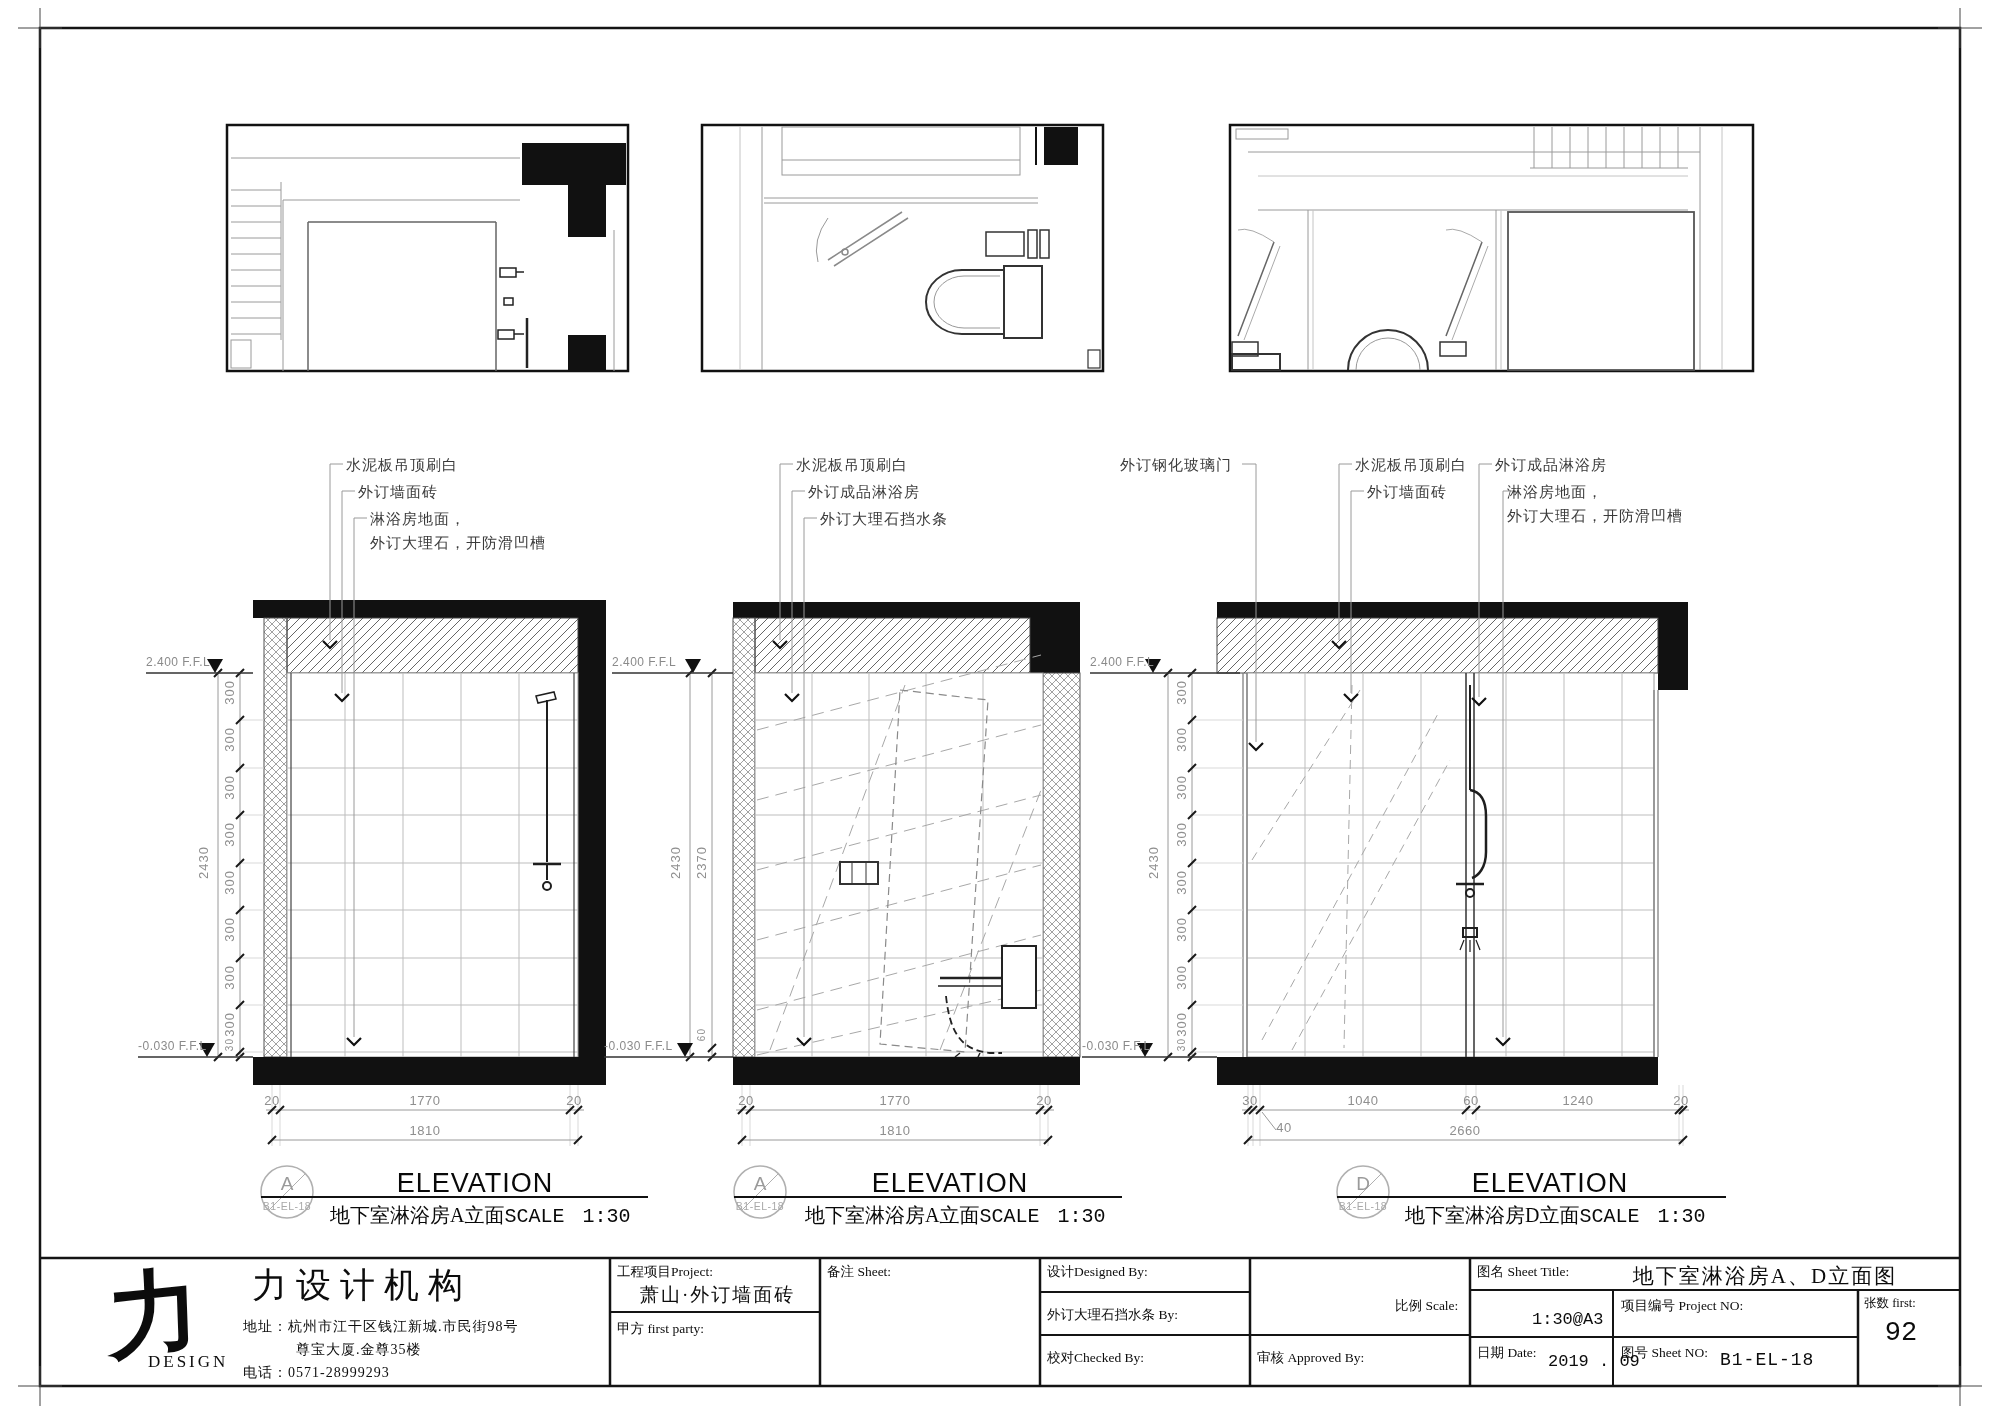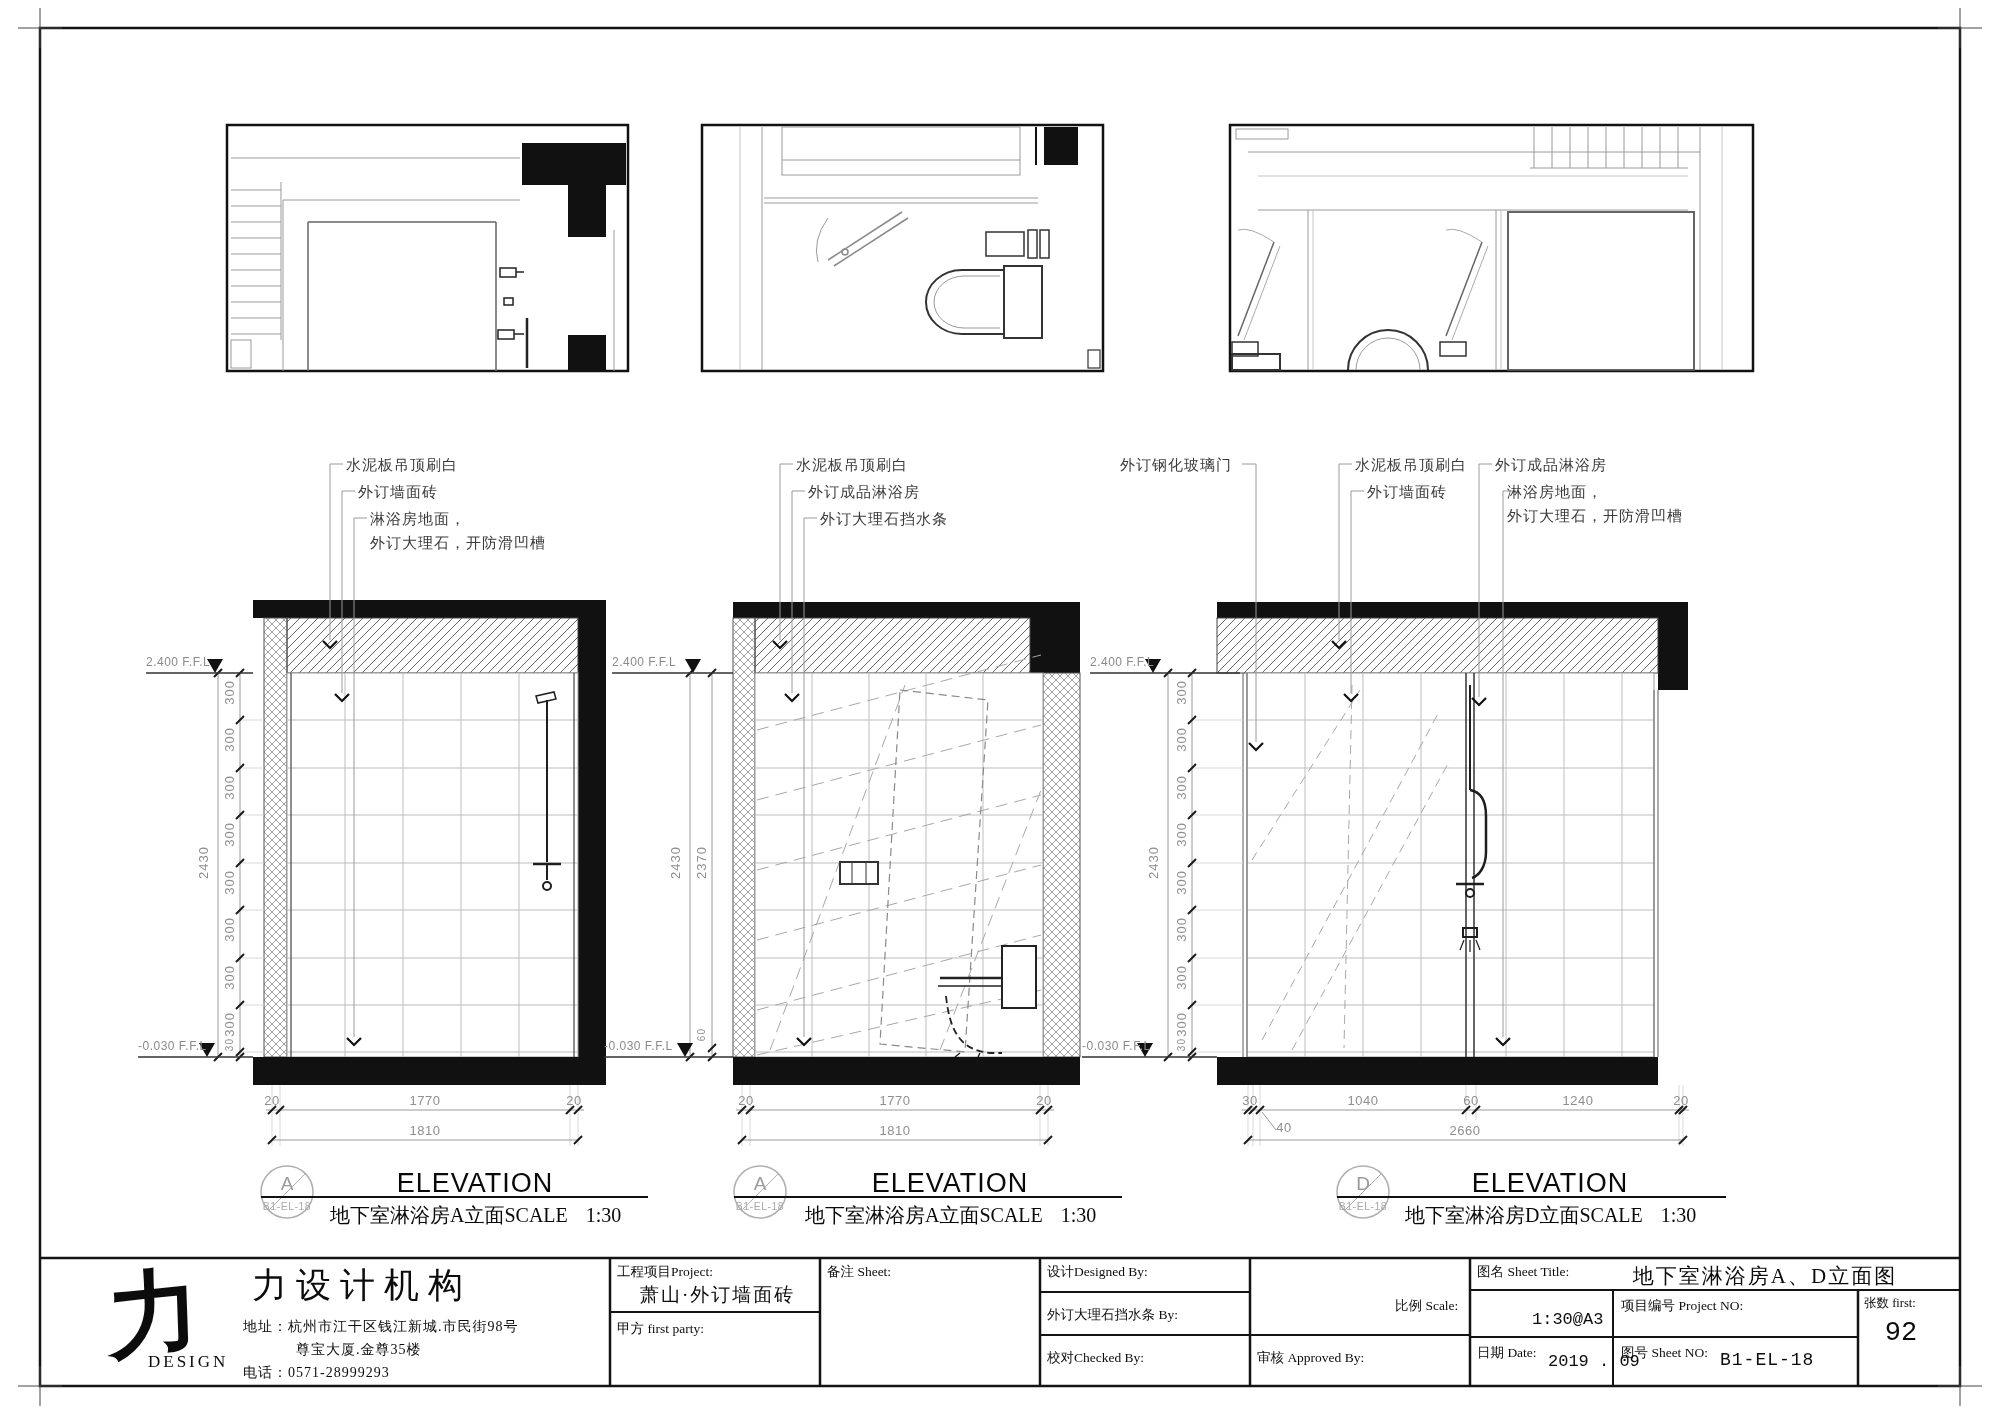--- a/index.html
+++ b/index.html
@@ -8,21 +8,21 @@
   #linework{position:absolute;left:0;top:0;}
   .t{position:absolute;white-space:nowrap;}
   .co{font-size:15px;color:#3a3a3a;letter-spacing:1px;}
   .ffl{font-family:"Liberation Sans",sans-serif;font-size:12px;color:#8a8a8a;letter-spacing:.5px;}
   .dimh{font-family:"Liberation Sans",sans-serif;font-size:13px;color:#8f8f8f;text-align:center;letter-spacing:.5px;}
   .dimv{font-family:"Liberation Sans",sans-serif;font-size:13px;color:#8f8f8f;letter-spacing:1px;
         writing-mode:vertical-rl;transform:rotate(180deg);}
   .dims{font-size:10px;}
   .etitle{font-family:"Liberation Sans",sans-serif;font-size:27px;color:#090909;letter-spacing:1px;text-align:center;}
   .esub{font-size:20px;color:#090909;}
-  .esub .en{font-family:Liberation Serif, serif;}
+  .esub .en{font-family:Liberation Mono, monospace;}
   .esub .gap{display:inline-block;width:18px;}
   .cletter{font-family:"Liberation Sans",sans-serif;font-size:19px;color:#9a9a9a;text-align:center;}
   .cref{font-family:"Liberation Sans",sans-serif;font-size:10.5px;color:#a8a8a8;text-align:center;letter-spacing:.5px;}
   .tbl{font-size:13.5px;color:#0c0c0c;}
   .tbv{color:#0c0c0c;}
   .note-text{font-size:13.5px;line-height:1.55;white-space:normal;letter-spacing:.5px;}
   .logo-char{font-size:92px;font-weight:bold;color:#0c0c0c;transform:rotate(-6deg) skewX(-4deg);line-height:1;}
   .logo-sub{font-size:17px;letter-spacing:3px;color:#0c0c0c;}
   .company{font-size:35px;letter-spacing:9px;color:#0c0c0c;}
   .addr{font-size:14px;color:#0c0c0c;letter-spacing:1px;}

